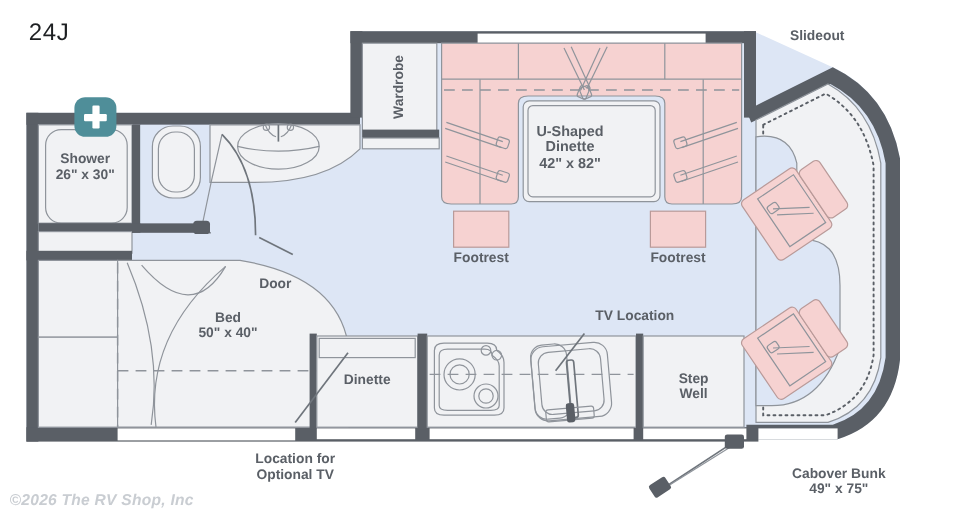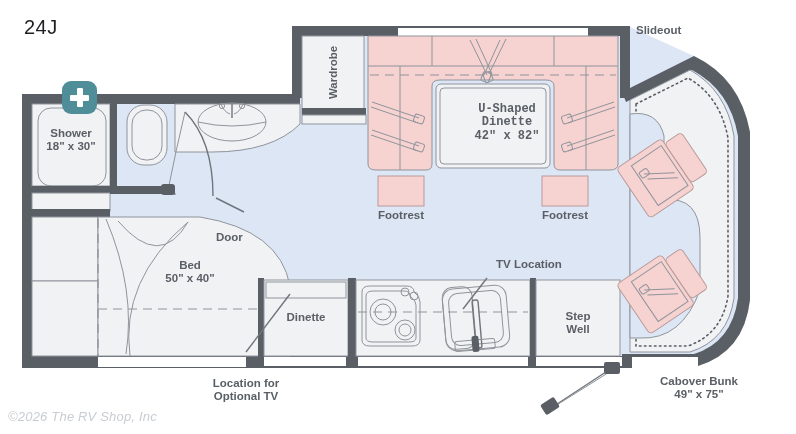--- a/index.html
+++ b/index.html
@@ -12,21 +12,21 @@
   #stage{position:absolute;inset:0;width:796px;height:343px;}
   svg#plan{position:absolute;left:0;top:0;width:796px;height:434px;display:block;}
 
   .model-title{
     position:absolute;left:24px;top:16px;
     font-size:20px;font-weight:400;color:#1d1f22;
     letter-spacing:.5px;
   }
   .copyright{
     position:absolute;left:8px;top:409px;
-    font-size:13px;font-style:italic;font-weight:normal;
+    font-size:13px;font-style:italic;font-weight:bold;
     color:#c9cdd2;letter-spacing:.2px;
   }
 
   .lbl{
     position:absolute;
     font-size:11.5px;font-weight:bold;color:#5a5f66;
     text-align:center;line-height:1.12;
     white-space:pre-line;
     pointer-events:none;
   }
@@ -303,40 +303,40 @@
     </g>
 
     <g>
       <path class="ln2" d="M216,198 L244,212" stroke="#8f949b"></path>
       <path class="ln2" d="M290,294 L246,352" stroke="#8f949b"></path>
       <path class="ln2" d="M487,278 L463,309" stroke="#8f949b"></path>
     </g>
   </svg>
 
   <div class="lbl" style="left:32px;top:127px;width:78px;">Shower
-18" x 30"</div>
+26" x 30"</div>
 
   <div class="lbl rot" style="left:293px;top:66px;width:80px;transform:rotate(-90deg);">Wardrobe</div>
 
-  <div class="lbl big" style="left:450px;top:103px;width:114px;font-family:Liberation Mono, monospace;">U-Shaped
+  <div class="lbl big" style="left:418px;top:103px;width:114px;">U-Shaped
 Dinette
 42" x 82"</div>
 
   <div class="lbl" style="left:120px;top:259px;width:140px;">Bed
 50" x 40"</div>
 
   <div class="lbl" style="left:264px;top:311px;width:84px;">Dinette</div>
 
   <div class="lbl" style="left:536px;top:310px;width:84px;">Step
 Well</div>
 
-  <div class="lbl" style="left:624px;top:375px;width:150px;">Cabover Bunk
+  <div class="lbl" style="left:624px;top:389px;width:150px;">Cabover Bunk
 49" x 75"</div>
 
-  <div class="lbl" style="left:636px;top:24px;width:90px;text-align:left;">Slideout</div>
+  <div class="lbl" style="left:636px;top:24px;width:90px;text-align:center;">Slideout</div>
 
   <div class="lbl" style="left:216px;top:191px;width:60px;text-align:left;margin-top:40px;">Door</div>
 
   <div class="lbl" style="left:361px;top:209px;width:80px;">Footrest</div>
 
   <div class="lbl" style="left:525px;top:209px;width:80px;">Footrest</div>
 
   <div class="lbl" style="left:474px;top:258px;width:110px;">TV Location</div>
 
   <div class="lbl" style="left:186px;top:377px;width:120px;">Location for

